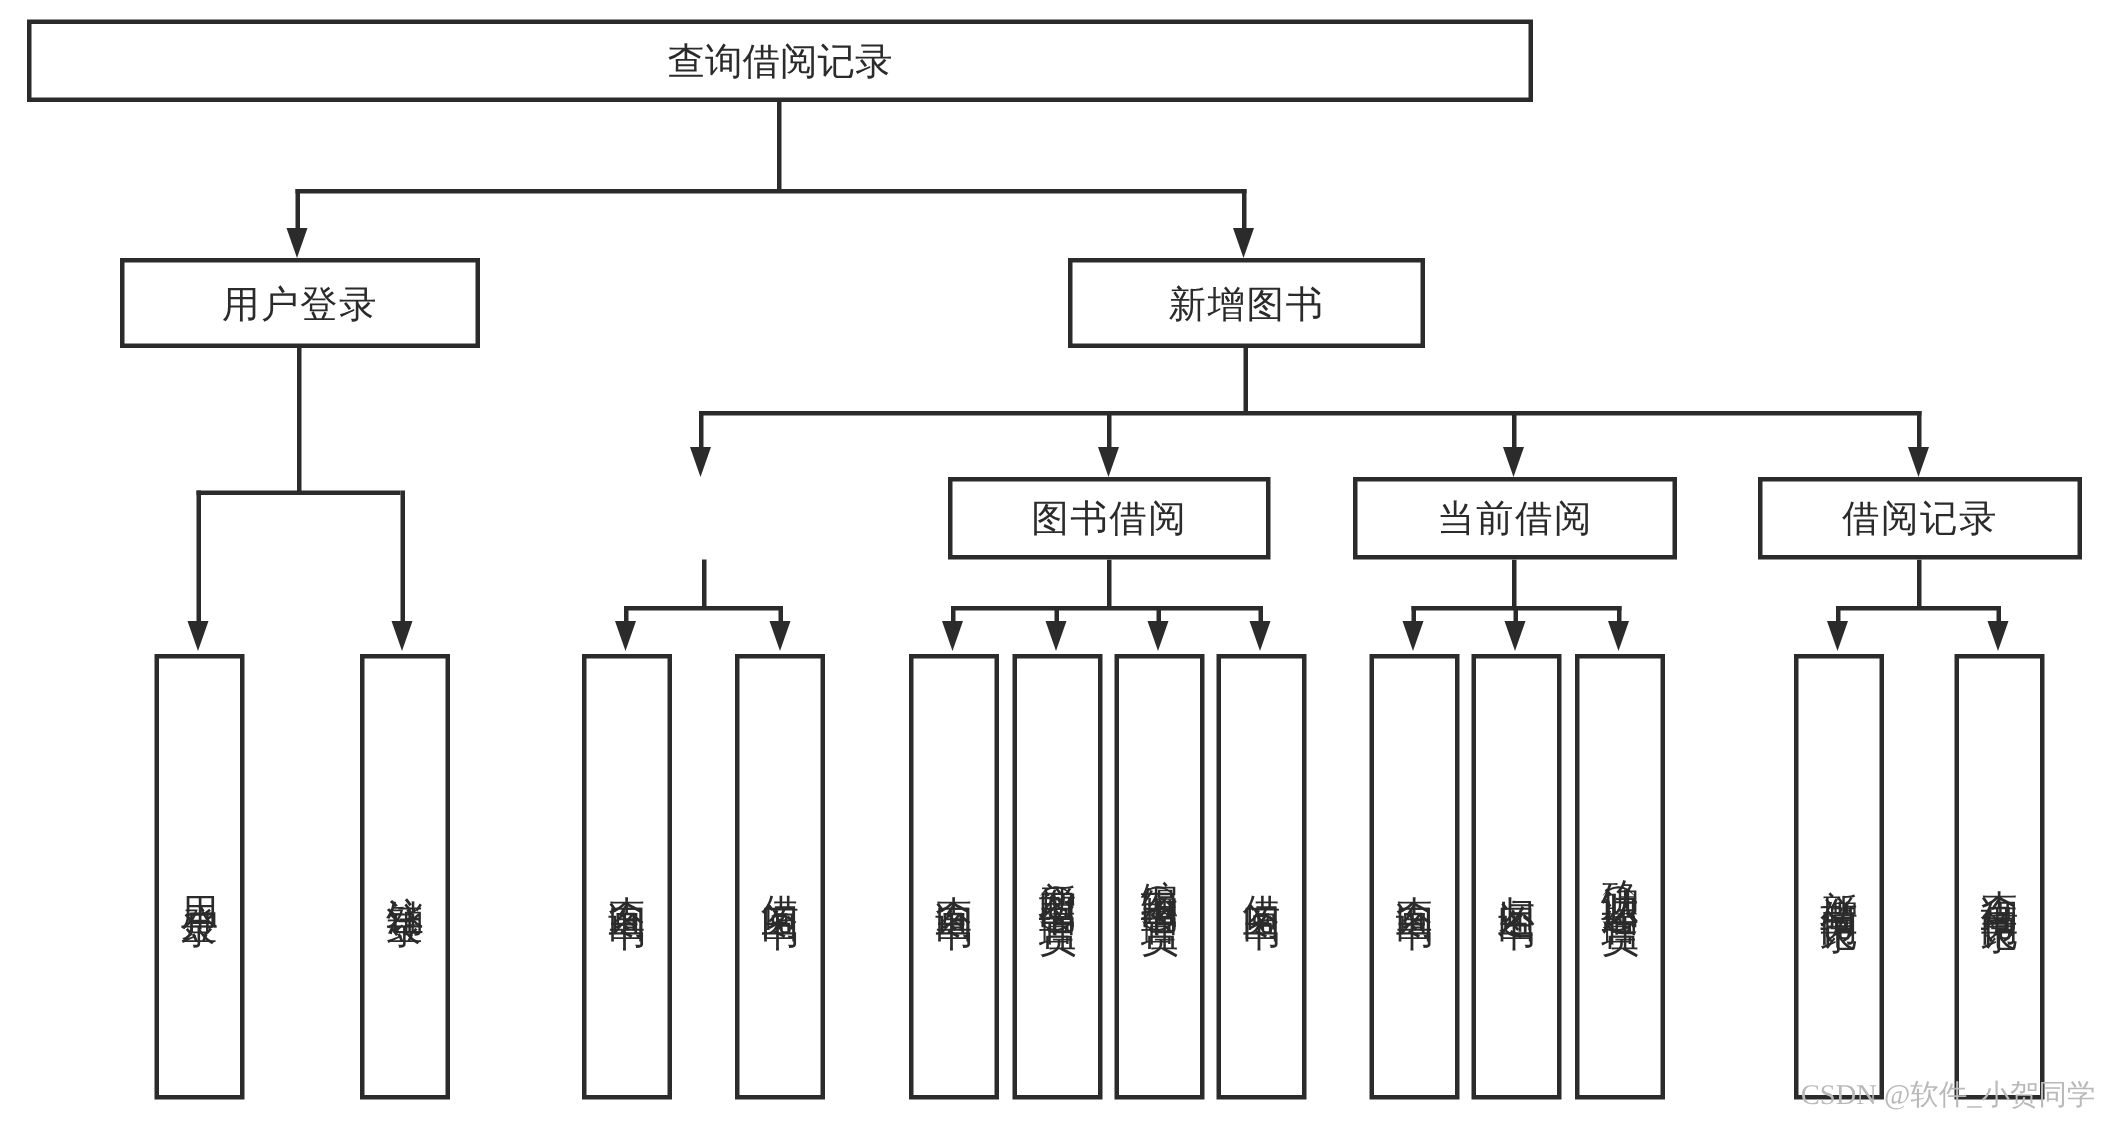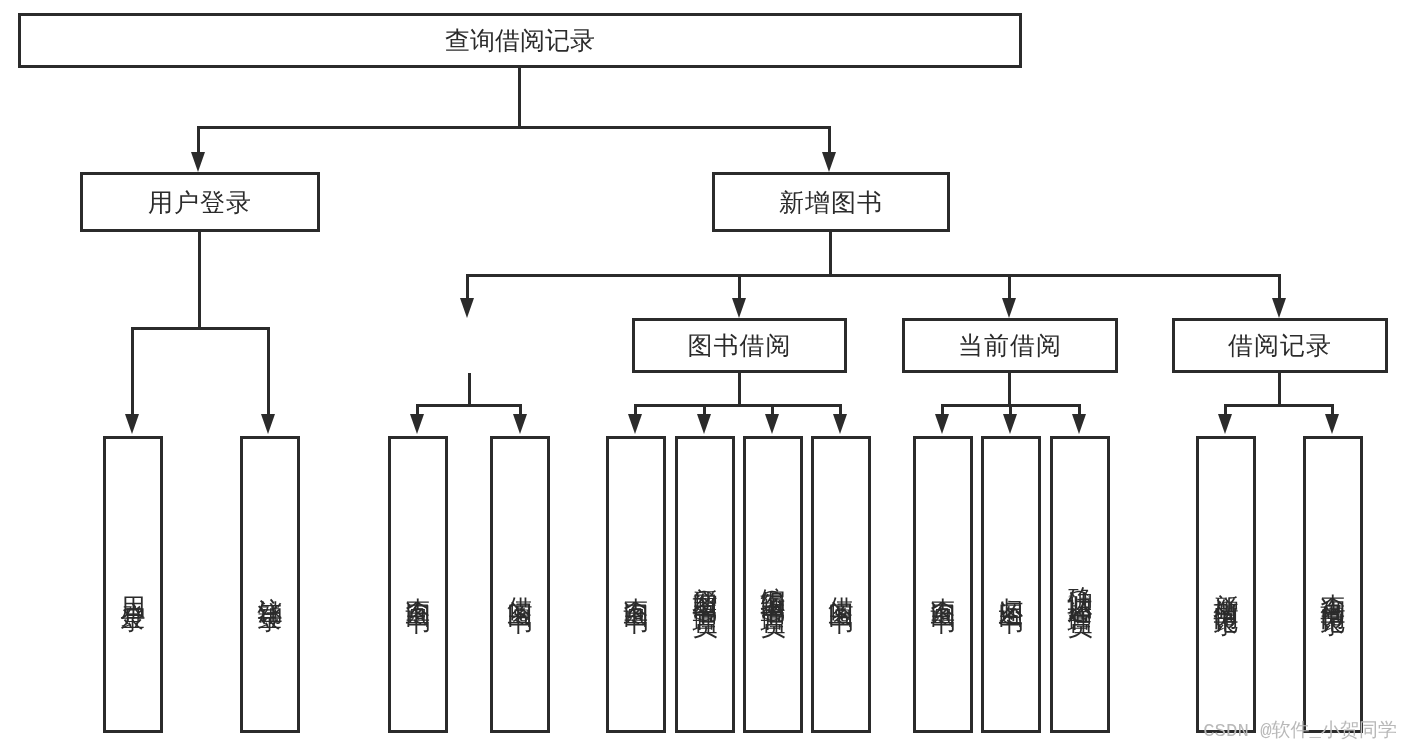--- a/index.html
+++ b/index.html
@@ -54,21 +54,21 @@
   }
 
   
   #watermark{
     position:absolute;
     right:8px;bottom:4px;
     font-size:19px;
     color:#b9b9b9;
     z-index:6;
     white-space:nowrap;
-    font-family:Liberation Mono, monospace;
+    font-family:Liberation Serif, serif;
   }
 </style>
 </head>
 <body>
 
 <div id="canvas">
 
   <div class="node root" style="left:18px;top:13px;width:1004px;height:55px;">
     <span>查询借阅记录</span>
   </div>

